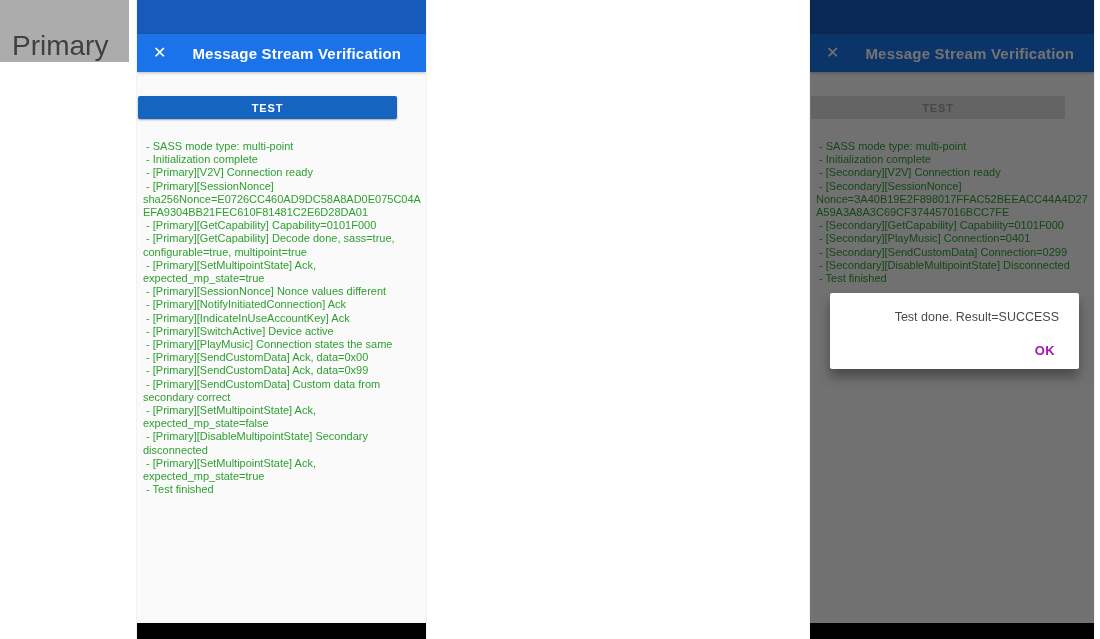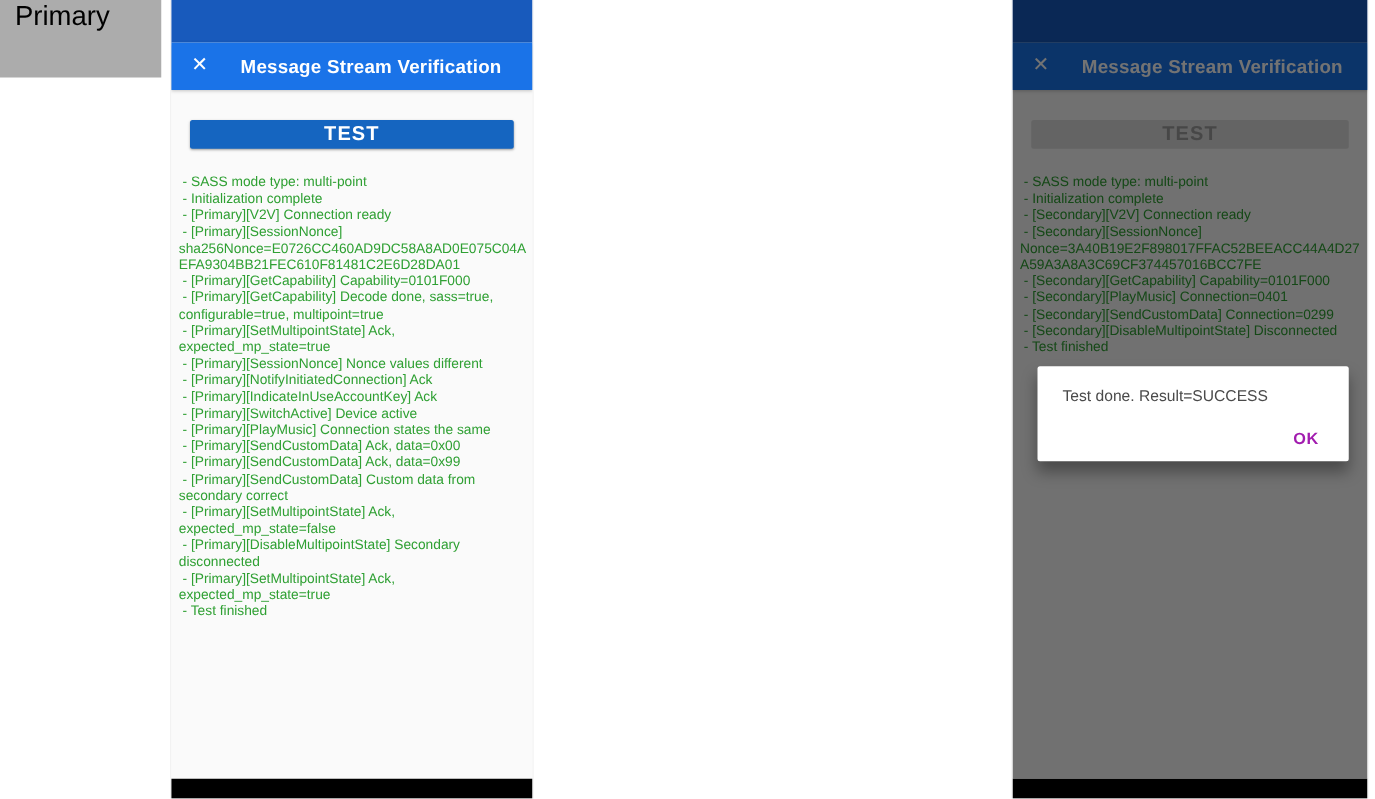--- a/index.html
+++ b/index.html
@@ -1,56 +1,56 @@
 <!DOCTYPE html>
 <html><head>
 <meta charset="utf-8">
 <style>
   * { margin:0; padding:0; box-sizing:border-box; }
   html,body { background:#ffffff; }
   body { font-family:"Liberation Sans", sans-serif; }
   .page { position:relative; width:1100px; height:639px; background:#ffffff; overflow:hidden; }
 
   
-  .label-box { position:absolute; top:0; height:62px; background:#acacac; color:#000000;
-               display:flex; align-items:flex-start; font-size:22px; }
+  .label-box { position:absolute; top:0; height:62px; background:#acacac; color:#404040;
+               display:flex; align-items:flex-end; font-size:28px; }
   .label-primary   { left:0;     width:129px; padding-left:12px; }
   .label-secondary { left:628px; width:174px; padding-left:14px; }
 
   
   .phone { position:absolute; top:0; height:639px; background:#fafafa;
            box-shadow:0 0 0 1px rgba(0,0,0,0.05); overflow:hidden; }
   .phone-primary   { left:137px; width:289px; }
   .phone-secondary { left:810px; width:284px; }
 
   .status-bar { position:absolute; top:0; left:0; right:0; height:34px; background:#185abc; }
   .app-bar { position:absolute; top:34px; left:0; right:0; height:38px; background:#1a73e8;
              display:flex; align-items:center; color:#ffffff;
              box-shadow:0 1px 3px rgba(0,0,0,0.25); z-index:2; }
   .close-icon { margin-left:16px; font-size:16px; line-height:1; cursor:default; }
   .app-title  { margin-left:26px; font-size:15px; font-weight:bold; letter-spacing:0.2px;text-align:right; }
 
   .content { position:absolute; top:72px; left:0; right:0; bottom:16px; background:#fafafa; }
 
-  .test-button { display:block; width:calc(100% - 30px); height:23px; margin:24px 15px 0 15px;
+  .test-button { display:block; width:calc(100% - 30px); height:23px; margin:24px 15px 0 1px;
                  background:#1565c0; color:#ffffff; border:none; border-radius:2px;
-                 font-family:"Liberation Sans", sans-serif; font-size:16px; font-weight:bold;
+                 font-family:"Liberation Sans", sans-serif; font-size:11px; font-weight:bold;
                  letter-spacing:0.9px; box-shadow:0 1px 2px rgba(0,0,0,0.35); }
   .test-button.disabled { background:#dedede; color:#9e9e9e; box-shadow:none; }
 
   .log { margin-top:21px; padding:0 5px 0 6px; color:#2fa033; font-size:11px; line-height:13.2px;
          white-space:pre-wrap; overflow-wrap:break-word; }
 
   .nav-bar { position:absolute; bottom:0; left:0; right:0; height:16px; background:#000000; }
 
   
   .scrim { position:absolute; top:0; left:0; right:0; bottom:16px; background:rgba(0,0,0,0.55); z-index:5; }
   .dialog { position:absolute; left:20px; top:293px; width:249px; height:76px; background:#ffffff;
             border-radius:2px; z-index:10; box-shadow:0 8px 12px rgba(0,0,0,0.35); }
-  .dialog-message { padding:17px 20px 0 20px; font-size:12.5px; color:#4a4a4a; }
+  .dialog-message { padding:17px 20px 0 20px; font-size:12.5px; color:#4a4a4a;text-align:right; }
   .dialog-ok { position:absolute; right:24px; bottom:11px; color:#a21caf; font-size:13px;
                font-weight:bold; letter-spacing:0.4px; background:none; border:none;
                font-family:"Liberation Sans", sans-serif; }
 </style>
 </head>
 <body>
 
 <div class="page">
 
   <div class="label-box label-primary">

